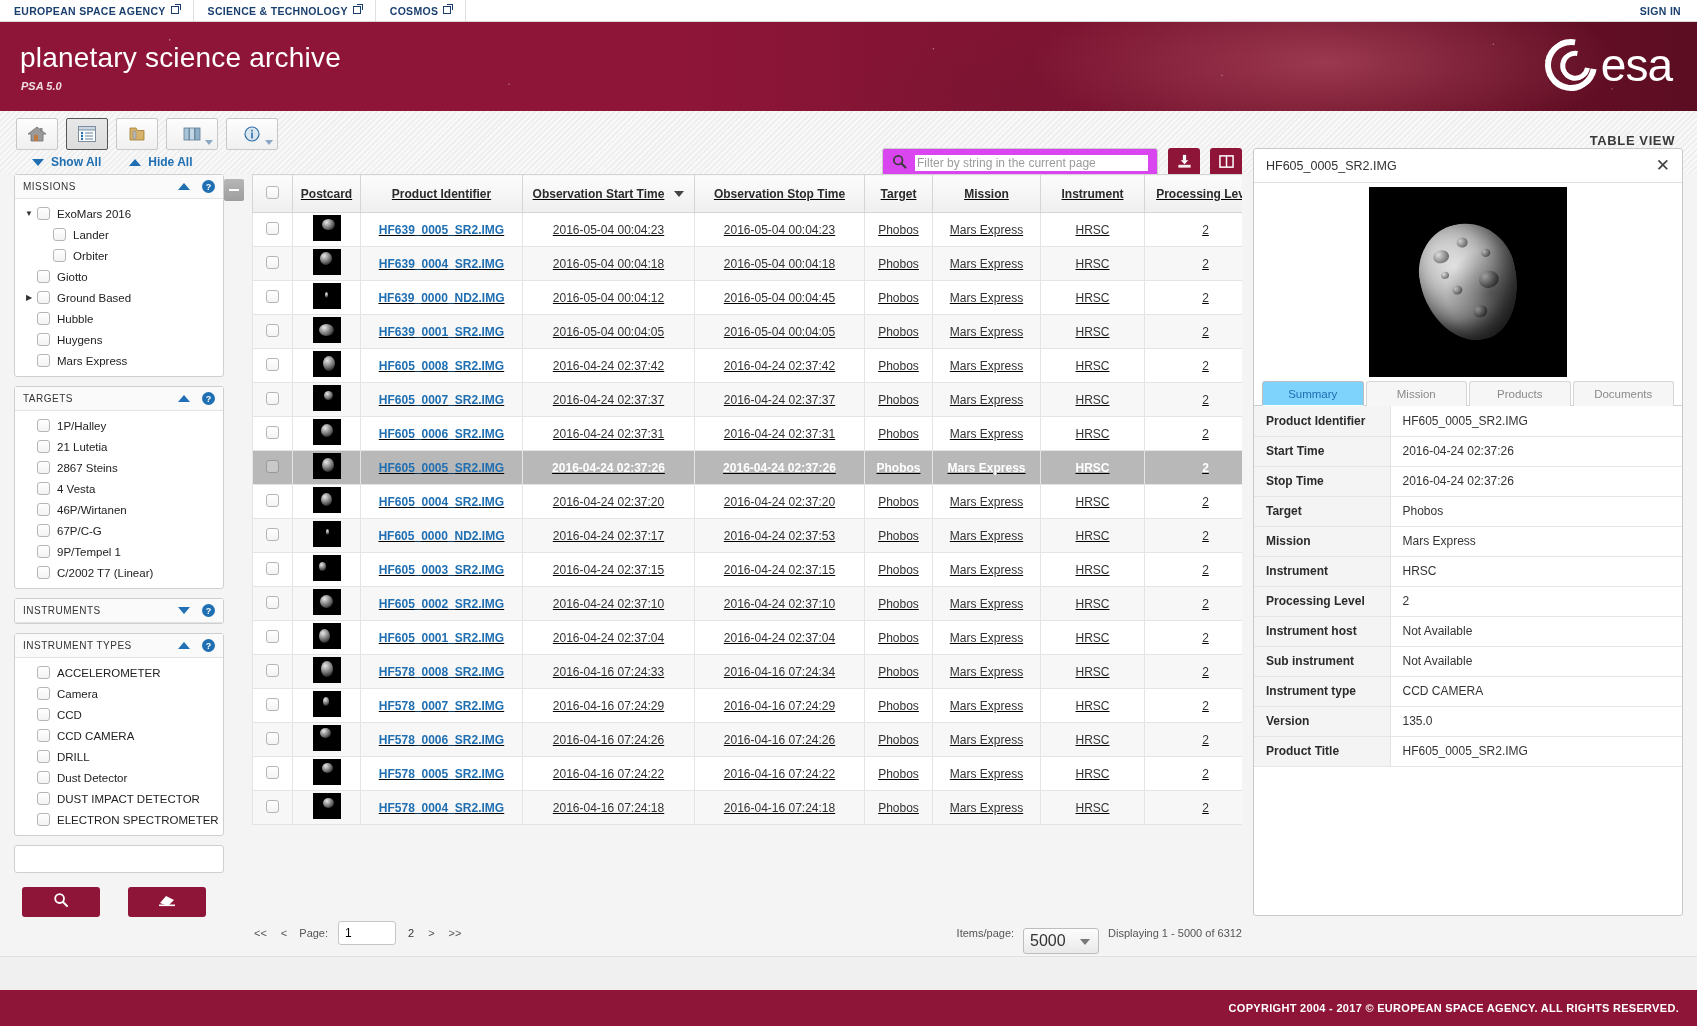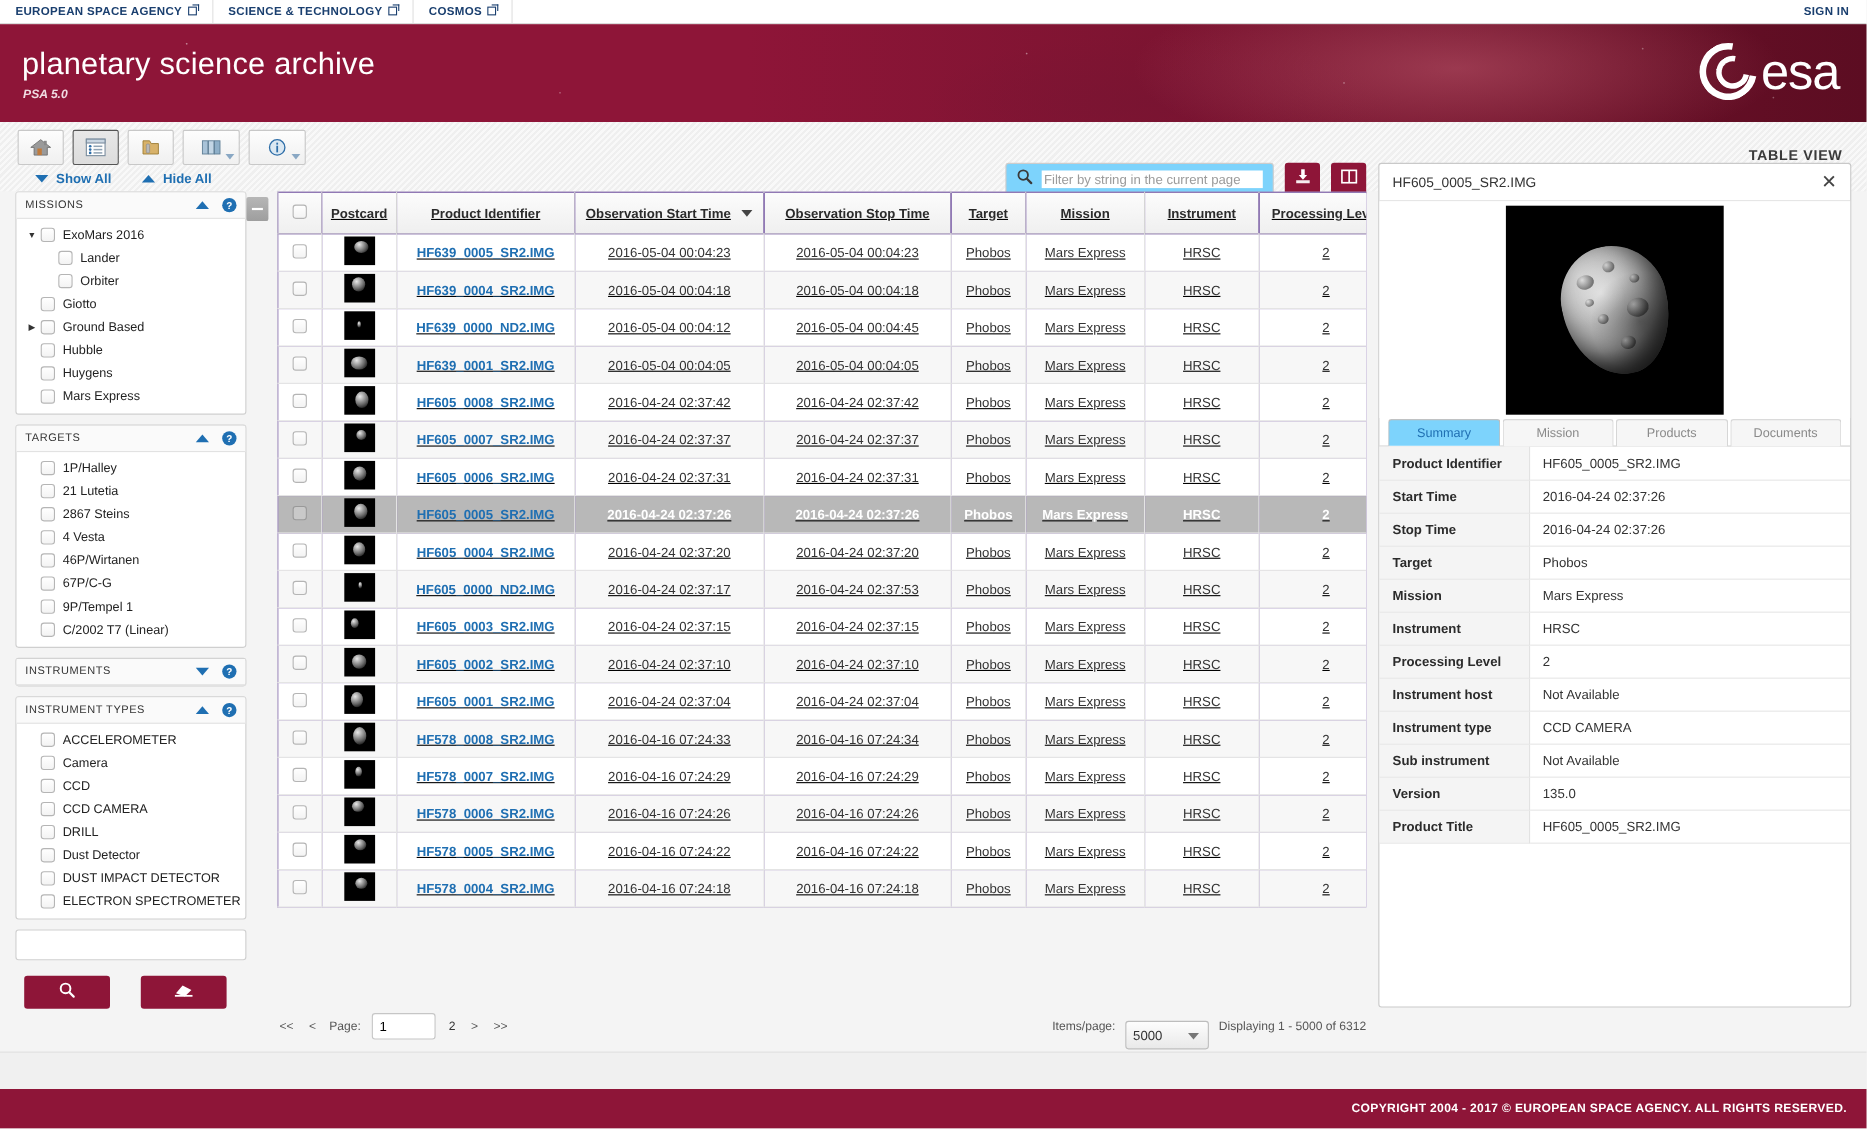--- a/index.html
+++ b/index.html
@@ -288,24 +288,24 @@
     left: 252px; top: 0; right: 455px; bottom: 0;
   }
   .search-row {
     position: absolute;
     top: -26px; right: 0;
     display: flex;
     align-items: center;
     gap: 10px;
   }
   .search-box {
-    width: 244px; height: 30px;
+    width: 276px; height: 30px;
     border: 1px solid #ccc;
     border-radius: 3px;
-    background: #7dd3fc;
+    background: #d946ef;
     display: flex; align-items: center;
     padding: 0 9px;
     gap: 8px;
   }
   .search-box input {
     border: none; outline: none;
     font-size: 12px;
     color: #333;
     width: 100%;
     font-family: "Liberation Sans", sans-serif;
@@ -408,21 +408,21 @@
     margin-left: auto;
     display: flex; align-items: center; gap: 9px; text-align: center;
   }
   .sel-wrap {
     position: relative;
     width: 76px; height: 26px;
     border: 1px solid #bdbdbd;
     border-radius: 3px;
     background: linear-gradient(#fdfdfd,#e9e9e9);
     display:flex; align-items:center; padding: 0 6px;
-    font-size: 12px; color:#333;
+    font-size: 16px; color:#333;
     cursor: pointer;
     margin-top: 16px;
   }
   .sel-wrap .cd {
     position:absolute; right:8px; top:10px;
     width:0;height:0;border-left:5px solid transparent;border-right:5px solid transparent;
     border-top:6px solid #777;
   }
 
   
@@ -1125,26 +1125,26 @@
           </tr>
           <tr>
             <td class="k">Processing Level</td>
             <td class="v">2</td>
           </tr>
           <tr>
             <td class="k">Instrument host</td>
             <td class="v">Not Available</td>
           </tr>
           <tr>
+            <td class="k">Sub instrument</td>
+            <td class="v">Not Available</td>
+          </tr>
+          <tr>
             <td class="k">Instrument type</td>
             <td class="v">CCD CAMERA</td>
-          </tr>
-          <tr>
-            <td class="k">Sub instrument</td>
-            <td class="v">Not Available</td>
           </tr>
           <tr>
             <td class="k">Version</td>
             <td class="v">135.0</td>
           </tr>
           <tr>
             <td class="k">Product Title</td>
             <td class="v">HF605_0005_SR2.IMG</td>
           </tr>
         </tbody>

